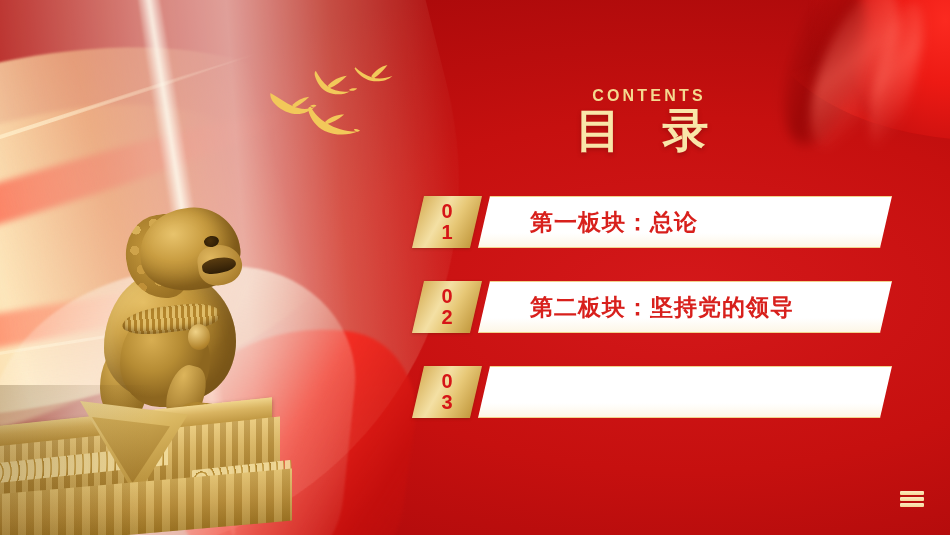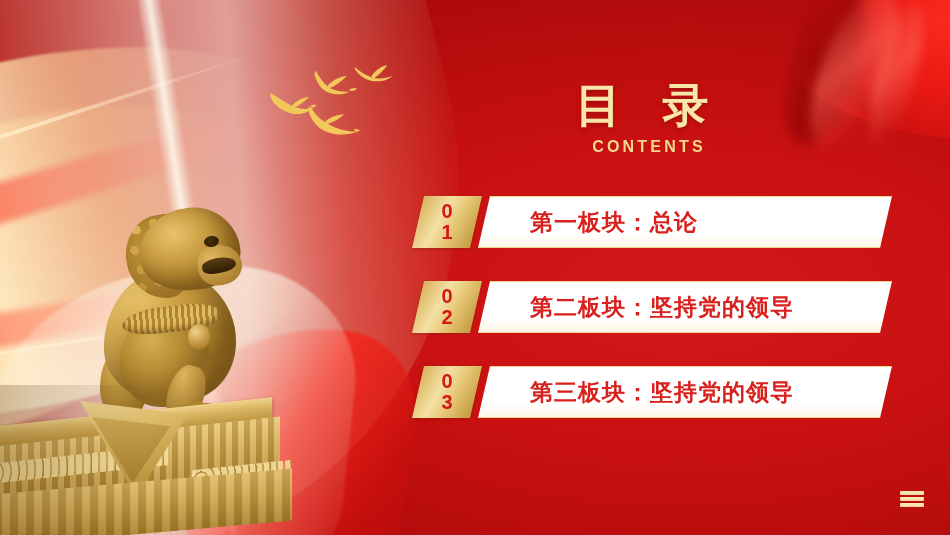--- a/index.html
+++ b/index.html
@@ -415,22 +415,22 @@
     <div class="dove" style="left:35px; top:48px; transform:rotate(8deg);">
       <svg width="56" height="32" viewBox="0 0 56 32" fill="currentColor">
         <path d="M4 4 C8 10 14 15 22 18 C31 22 42 24 54 22 C44 28 31 29 21 26 C12 23 5 16 2 8 C1 6 2 4 4 4 Z"></path>
         <path d="M20 17 C25 11 31 8 38 7 C33 13 27 17 22 19 Z"></path>
         <path d="M50 20 C53 19 55 20 56 21 C54 23 51 22 50 21 Z"></path>
       </svg>
     </div>
   </div>
 
   <div class="title-block">
+    <div id="title-sub">CONTENTS</div>
     <div id="title-main">目 录</div>
-    <div id="title-sub">CONTENTS</div>
   </div>
 
   <div class="rows">
 
     <div class="row">
       <div class="badge"></div>
       <div class="badge-num">
         <i>0</i>
         <i>1</i>
       </div>
@@ -448,21 +448,20 @@
       <div class="bar-label">第二板块：坚持党的领导</div>
     </div>
 
     <div class="row">
       <div class="badge"></div>
       <div class="badge-num">
         <i>0</i>
         <i>3</i>
       </div>
       <div class="bar"></div>
-      <div class="bar-label">第三板块：坚持党的领导</div>
     </div>
 
   </div>
 
   <div class="menu-icon">
     <span></span>
     <span></span>
     <span></span>
   </div>
 

